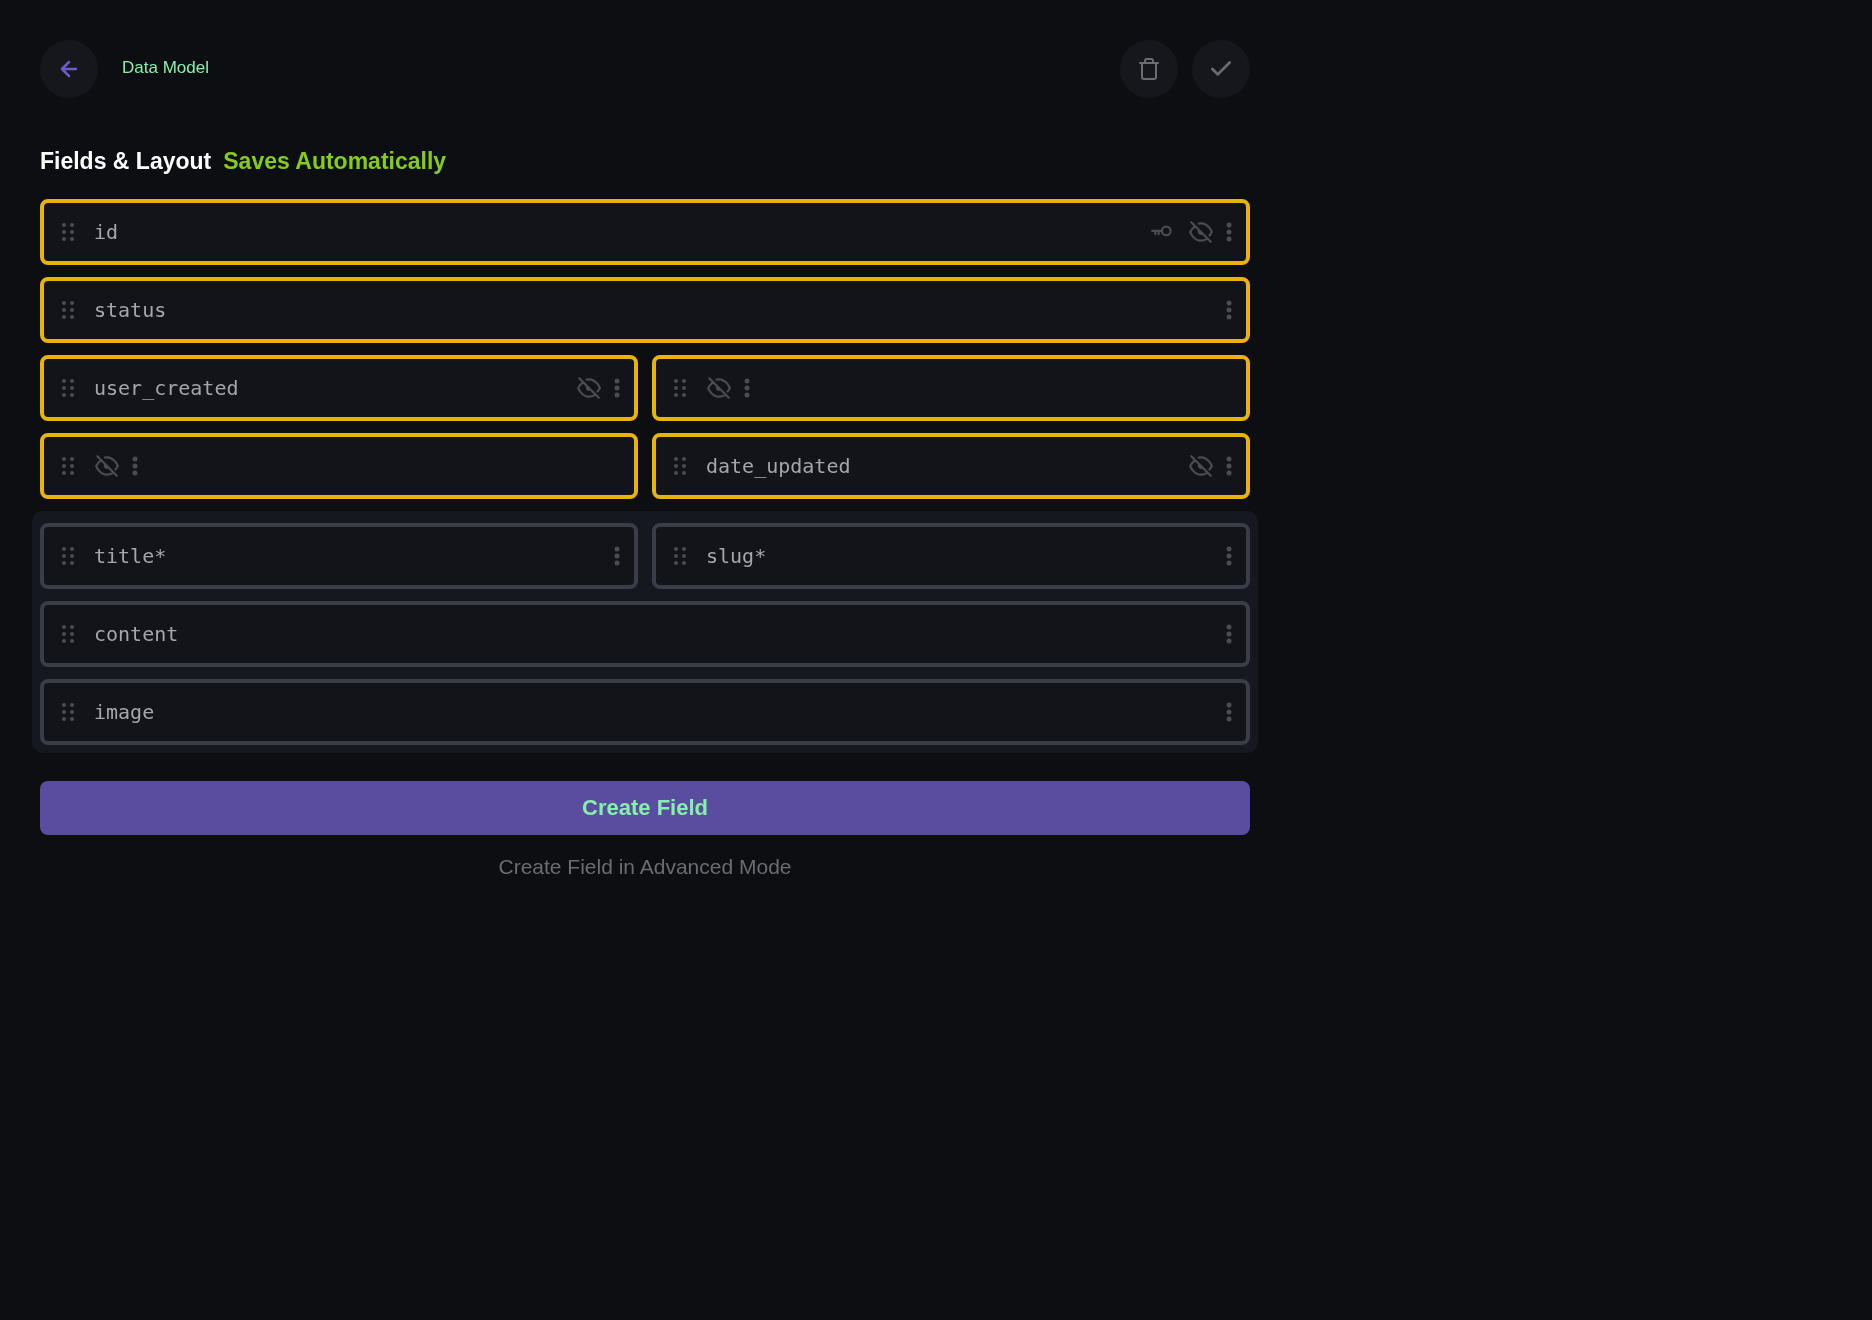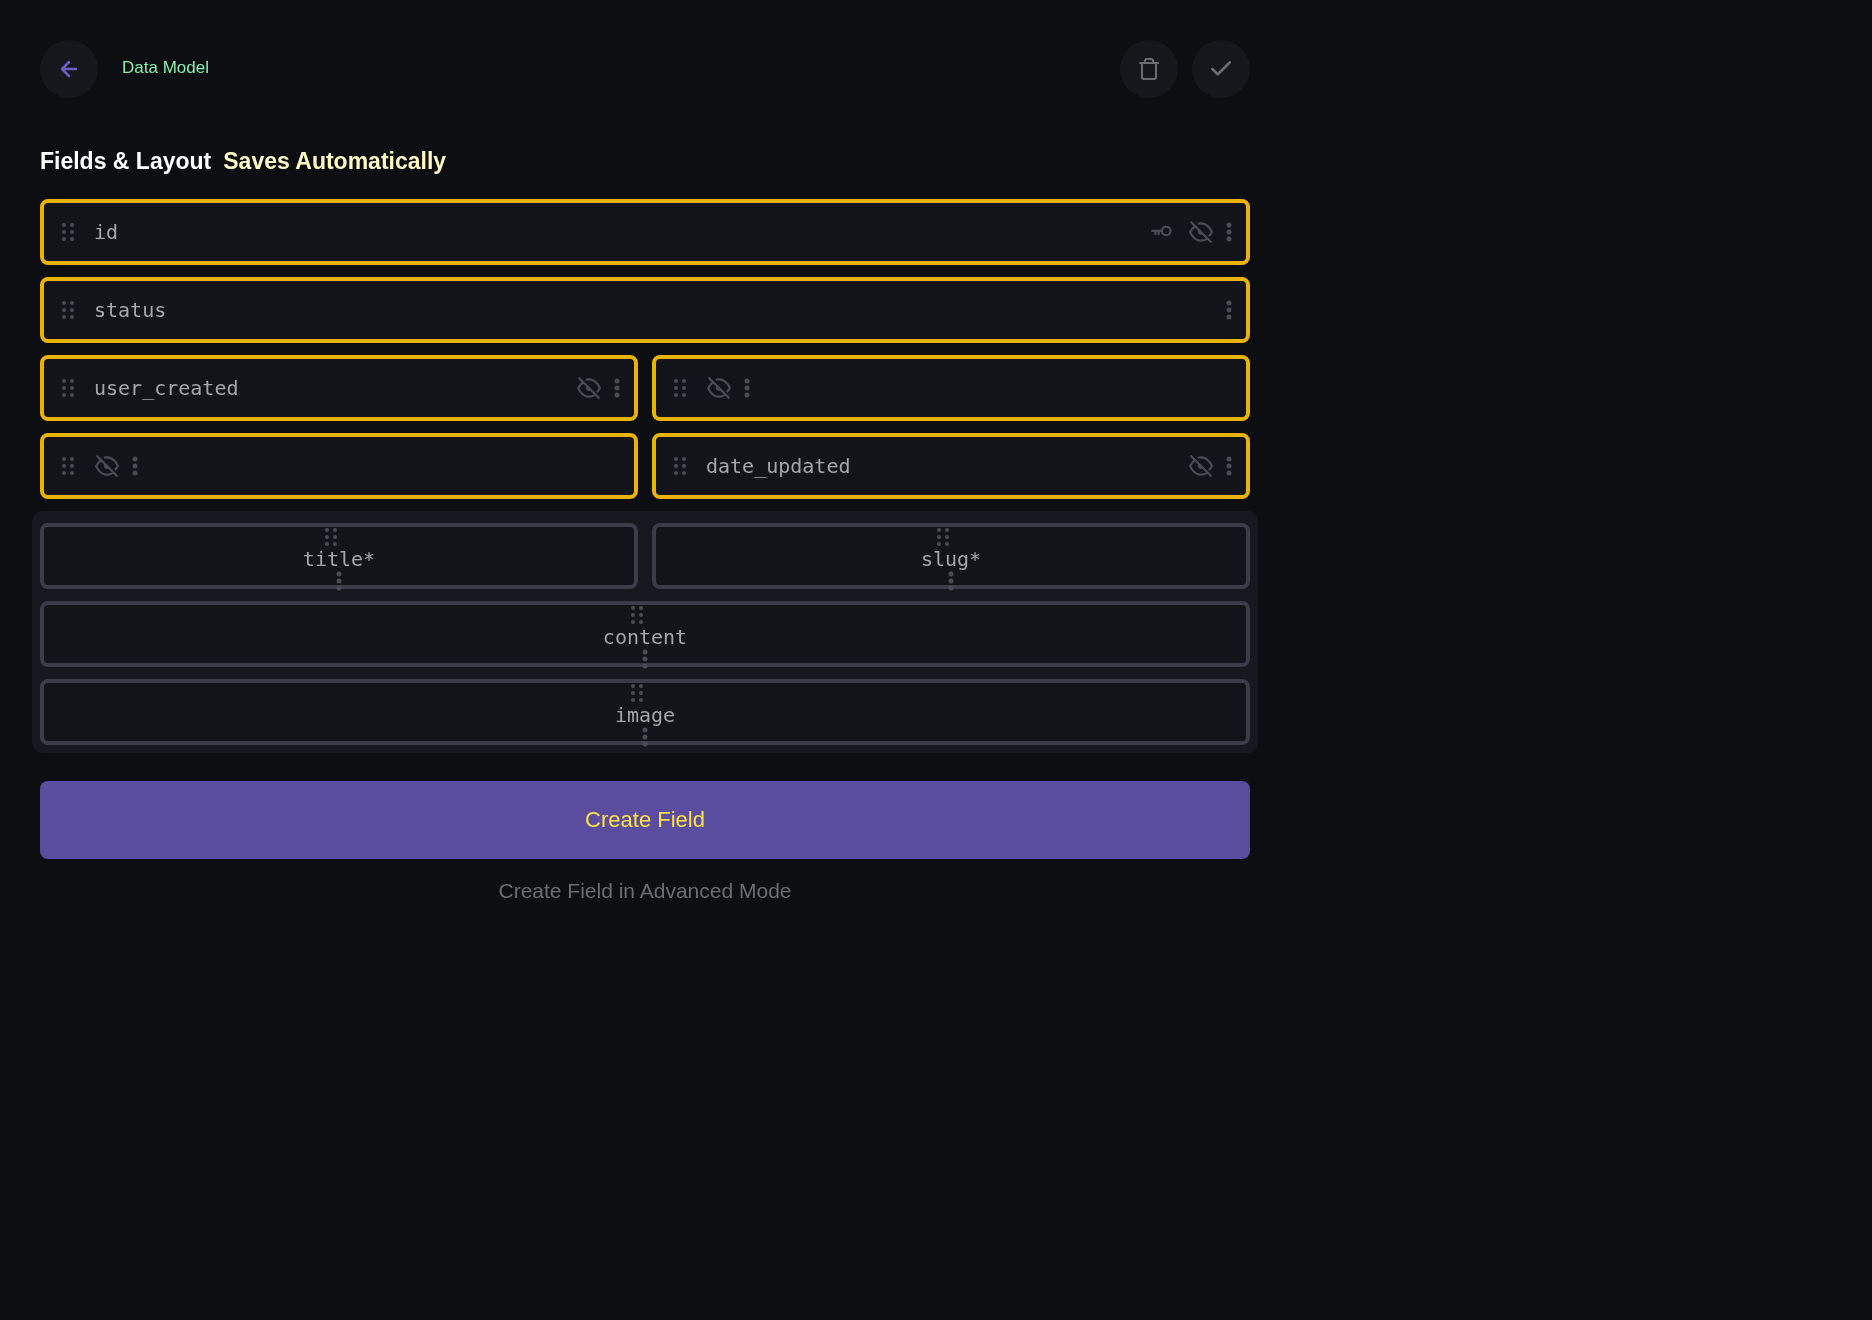--- a/index.html
+++ b/index.html
@@ -82,21 +82,21 @@
       margin-bottom: 24px;
     }
     
     .section-title {
       color: #ffffff;
       font-size: 23px;
       font-weight: 600;
     }
     
     .section-subtitle {
-      color: #fef9c3;
+      color: #84cc16;
       font-size: 23px;
       font-weight: 600;
     }
     
     .fields-area {
       padding: 0 40px;
     }
     
     .field-row {
       display: flex;
@@ -155,29 +155,28 @@
     
     .highlight-group {
       background: #16181f;
       border-radius: 10px;
       padding: 12px 8px 8px 8px;
       margin: 0 -8px 12px -8px;
     }
     
     .highlight-group .field-card {
       border-color: #3a3c48;
-      flex-direction: column;
     }
     
     .create-button {
       background: #5a4da0;
-      color: #fde047;
+      color: #86efac;
       font-size: 22px;
-      font-weight: 400;
-      height: 78px;
+      font-weight: 700;
+      height: 54px;
       border-radius: 8px;
       display: flex;
       align-items: center;
       justify-content: center;
       cursor: pointer;
       margin-top: 28px;
     }
     
     .advanced-link {
       text-align: center;

